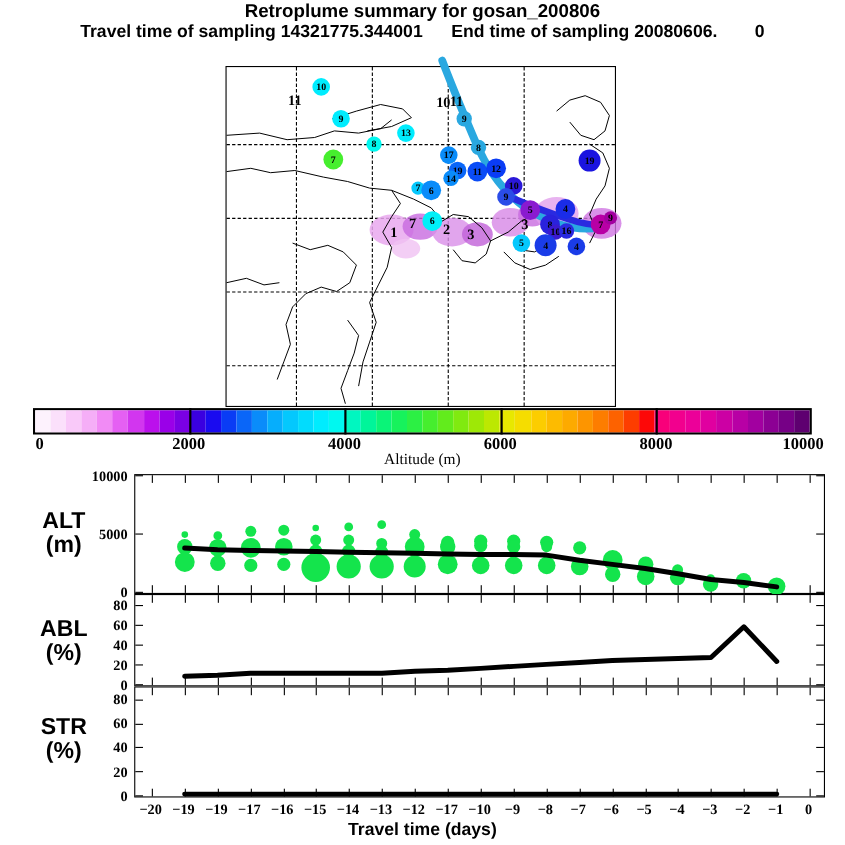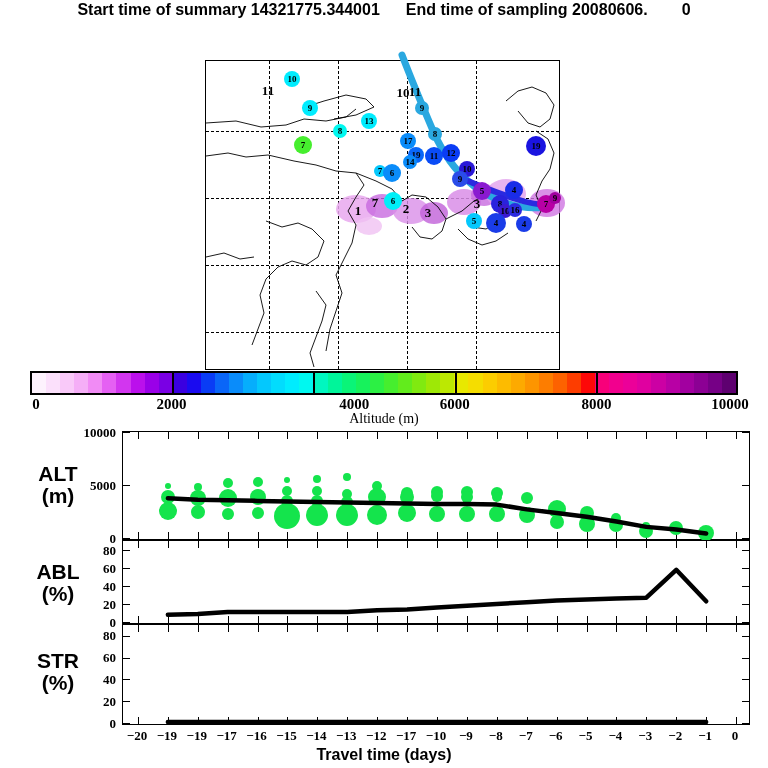--- a/index.html
+++ b/index.html
@@ -68,22 +68,23 @@
                font-size:16px;font-weight:bold;}
 
   .dot{position:absolute;border-radius:50%;background:#14e44c;
        transform:translate(-50%,-50%);}
   svg.overlay{position:absolute;left:0;top:0;overflow:visible;}
 </style>
 </head>
 <body>
 
 <div id="title-block" class="abs">
+  <div class="t-main">Retroplume summary for gosan_200806</div>
   <div class="t-sub">
-    <span>Start time of summary</span>
+    <span>Travel time of sampling</span>
     <span>14321775.344001</span><span class="gap"></span><span>End time of sampling</span>
     <span>20080606.</span><span class="gap2"></span><span>0</span>
   </div>
 </div>
 
 <div id="map-panel" class="abs">
   <div id="map-inner">
       <div class="gridline gl-h" style="top: 70px;"></div>
       <div class="gridline gl-h" style="top: 137px;"></div>
       <div class="gridline gl-h" style="top: 204px;"></div>
@@ -206,21 +207,21 @@
       <i style="background: rgb(184, 0, 165);"></i>
       <i style="background: rgb(162, 0, 160);"></i>
       <i style="background: rgb(140, 0, 148);"></i>
       <i style="background: rgb(118, 0, 134);"></i>
       <i style="background: rgb(94, 0, 112);"></i>
     </div>
 </div>
 <div id="cbar-ticks" class="abs">
     <div class="cb-tick" style="left: 36px;">0</div>
     <div class="cb-tick" style="left: 171.6px;">2000</div>
-    <div class="cb-tick" style="left: 313.2px; margin-left: 41px;">4000</div>
+    <div class="cb-tick" style="left: 313.2px;">4000</div>
     <div class="cb-tick" style="left: 454.8px;">6000</div>
     <div class="cb-tick" style="left: 596.4px;">8000</div>
     <div class="cb-tick" style="left: 730px;">10000</div>
   </div>
 <div id="cbar-title" class="abs">Altitude (m)</div>
 
 <div id="alt-panel" class="panel">
     <div class="tickmark" style="top: 106px;"></div>
     <div class="tickmark right" style="top: 106px;"></div>
     <div class="tickmark" style="top: 53px;"></div>

